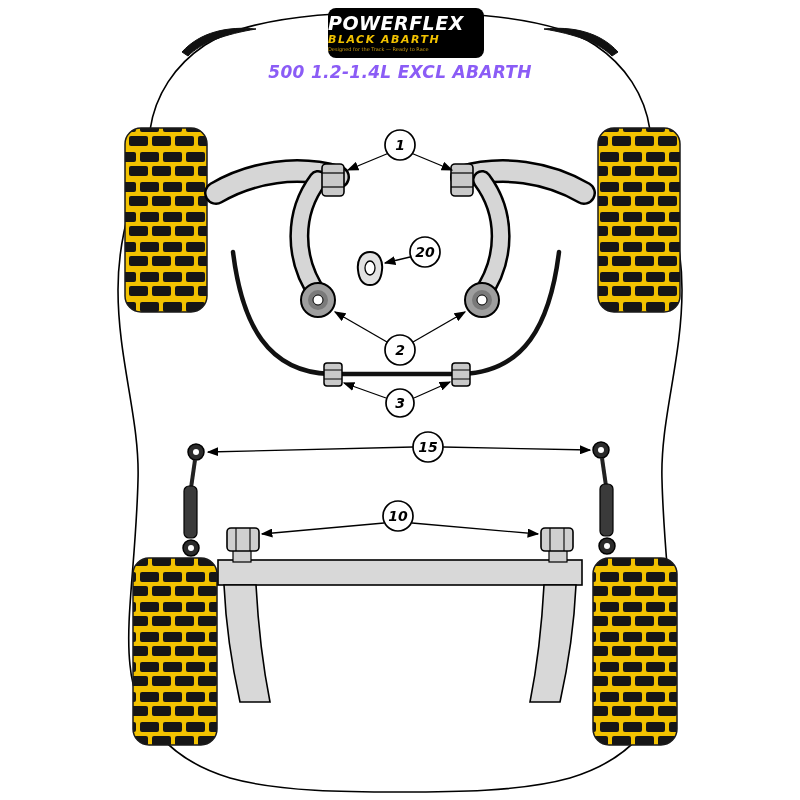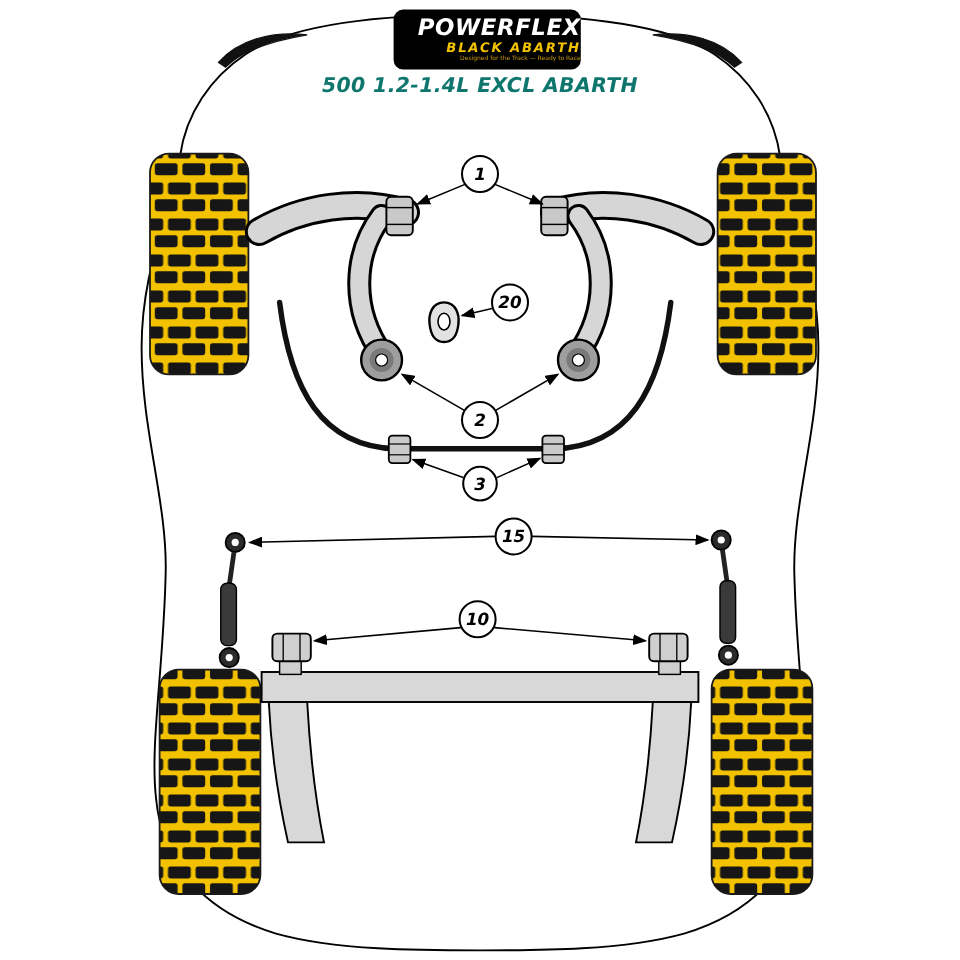--- a/index.html
+++ b/index.html
@@ -4,36 +4,36 @@
 <style>
   html,body{margin:0;padding:0;background:#fff;}
   .canvas{
     position:relative;width:800px;height:800px;background:#ffffff;
     font-family:"DejaVu Sans", sans-serif;overflow:hidden;
   }
   .diagram-svg{position:absolute;left:0;top:0;z-index:1;}
   .logo{
     position:absolute;left:328px;top:8px;width:156px;height:50px;
     background:#000;border-radius:8px;z-index:3;
-    display:flex;flex-direction:column;align-items:flex-end;justify-content:center;
+    display:flex;flex-direction:column;align-items:flex-start;justify-content:center;
   }
   .logo .brand{
     color:#ffffff;font-style:italic;font-weight:bold;font-size:19px;
     letter-spacing:.5px;line-height:1;white-space:nowrap;
   }
   .logo .series{
     color:#f2c200;font-style:italic;font-weight:bold;font-size:11px;
     letter-spacing:1.5px;line-height:1.2;white-space:nowrap;
   }
   .logo .tagline{
     color:#c79a12;font-size:5px;line-height:1.2;white-space:nowrap;
   }
   .title{
     position:absolute;left:0;top:62px;width:100%;text-align:center;
-    font-style:italic;font-weight:bold;font-size:17px;color:#0f766e;
+    font-style:italic;font-weight:bold;font-size:17px;color:#8b5cf6;
     letter-spacing:.3px;z-index:3;
   }
   .callout-num{
     font-family:"DejaVu Sans", sans-serif;
     font-weight:bold;font-style:italic;font-size:14px;fill:#000;
   }
 </style>
 </head>
 <body>
 

